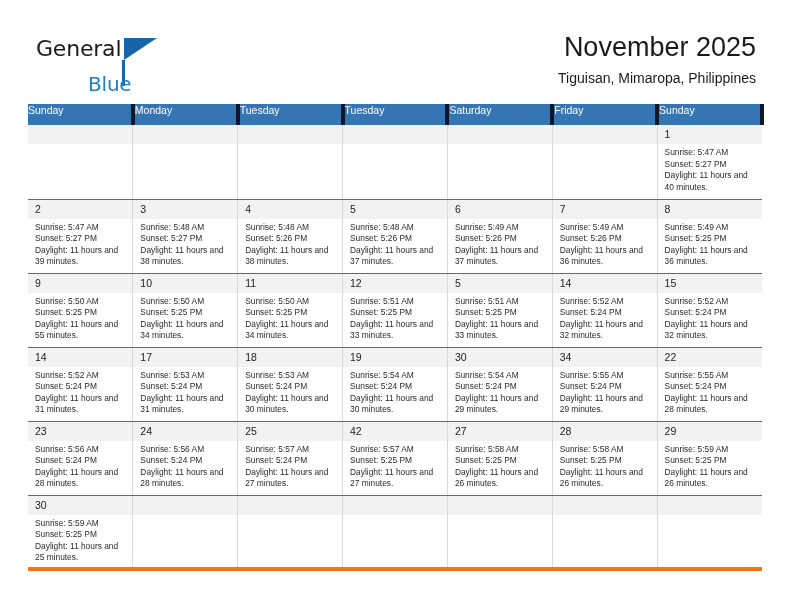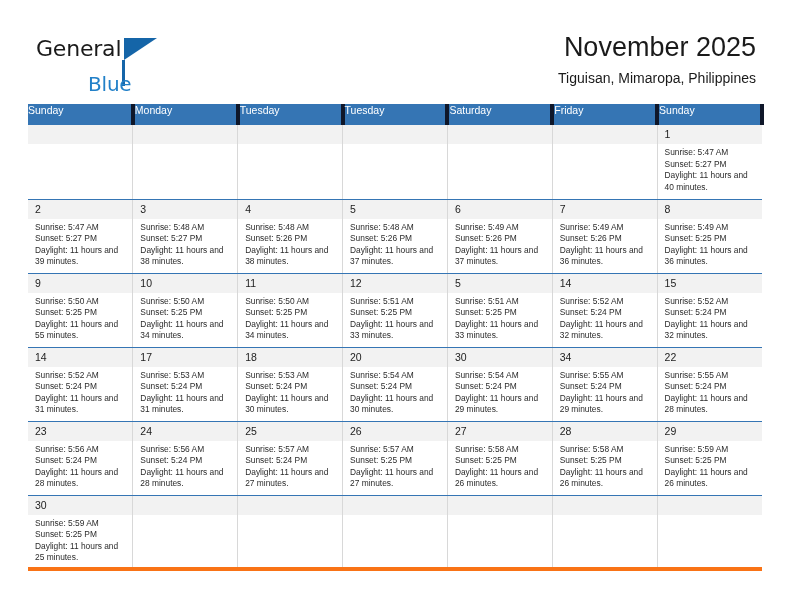--- a/index.html
+++ b/index.html
@@ -364,21 +364,21 @@
           </td>
           <td class="daycell">
             <span class="daynum">18</span>
             <div class="info">
               <div>Sunrise: 5:53 AM</div>
               <div>Sunset: 5:24 PM</div>
               <div class="daylight">Daylight: 11 hours and 30 minutes.</div>
             </div>
           </td>
           <td class="daycell">
-            <span class="daynum">20</span>
+            <span class="daynum">19</span>
             <div class="info">
               <div>Sunrise: 5:54 AM</div>
               <div>Sunset: 5:24 PM</div>
               <div class="daylight">Daylight: 11 hours and 30 minutes.</div>
             </div>
           </td>
           <td class="daycell">
             <span class="daynum">30</span>
             <div class="info">
               <div>Sunrise: 5:54 AM</div>
@@ -422,21 +422,21 @@
           </td>
           <td class="daycell">
             <span class="daynum">25</span>
             <div class="info">
               <div>Sunrise: 5:57 AM</div>
               <div>Sunset: 5:24 PM</div>
               <div class="daylight">Daylight: 11 hours and 27 minutes.</div>
             </div>
           </td>
           <td class="daycell">
-            <span class="daynum">26</span>
+            <span class="daynum">42</span>
             <div class="info">
               <div>Sunrise: 5:57 AM</div>
               <div>Sunset: 5:25 PM</div>
               <div class="daylight">Daylight: 11 hours and 27 minutes.</div>
             </div>
           </td>
           <td class="daycell">
             <span class="daynum">27</span>
             <div class="info">
               <div>Sunrise: 5:58 AM</div>

